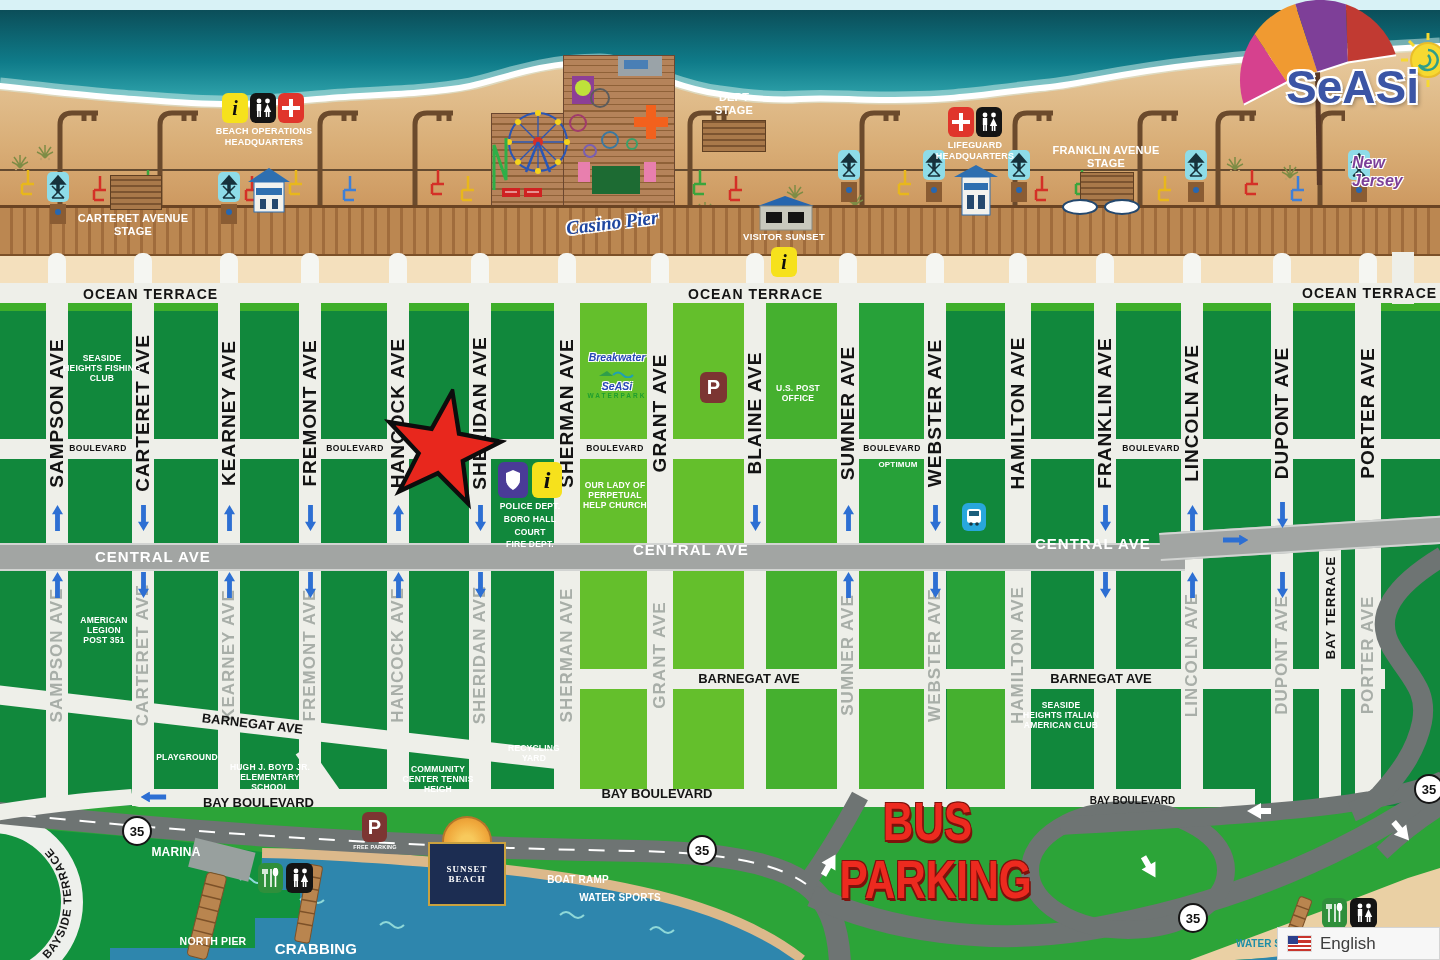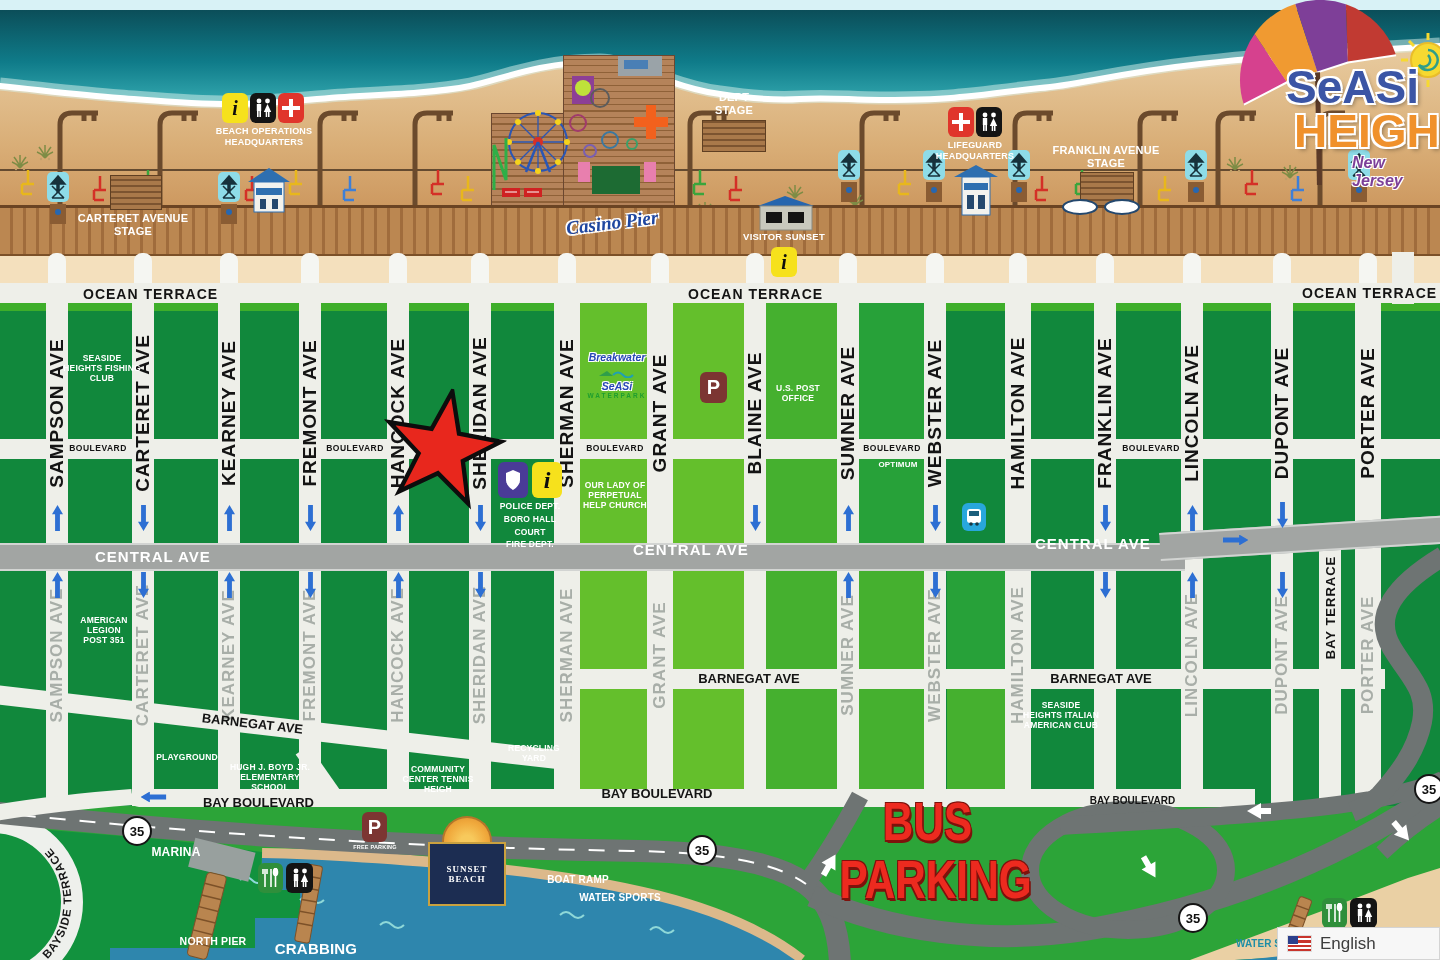--- a/index.html
+++ b/index.html
@@ -676,21 +676,20 @@
           <line x1="0" y1="-20" x2="0" y2="-27"></line>
           <line x1="14" y1="-14" x2="19" y2="-19"></line>
           <line x1="-14" y1="-14" x2="-19" y2="-19"></line>
           <line x1="-20" y1="0" x2="-27" y2="0"></line>
           <line x1="14" y1="14" x2="19" y2="19"></line>
           <line x1="0" y1="20" x2="0" y2="27"></line>
         </g>
     </g>
   </svg>
   <div id="logo1">SeASi</div>
-  <div id="logo2">HEIGH</div>
   <div id="logo3">New Jersey</div>
 
   <div class="abs" id="topstrip"></div>
 
   <div class="abs" id="lang">
     <span class="flag"></span>
     <span class="txt">English</span>
   </div>
 </div>
 

